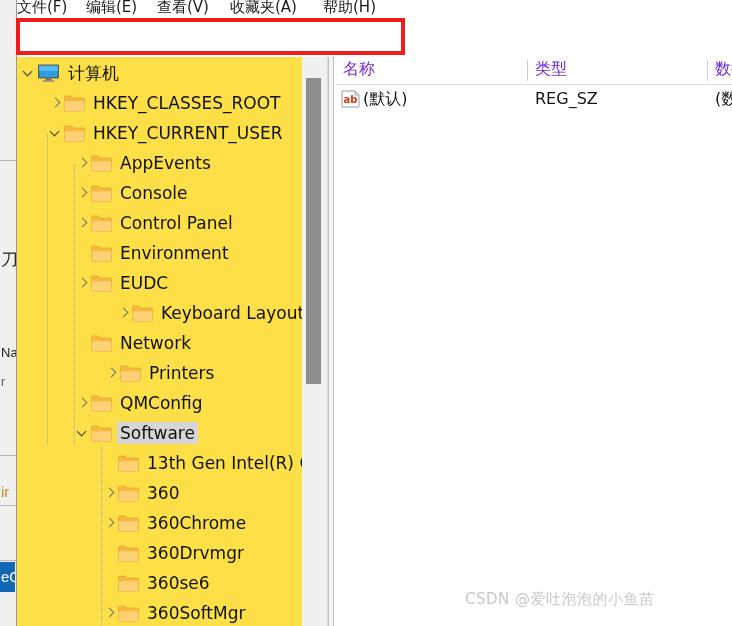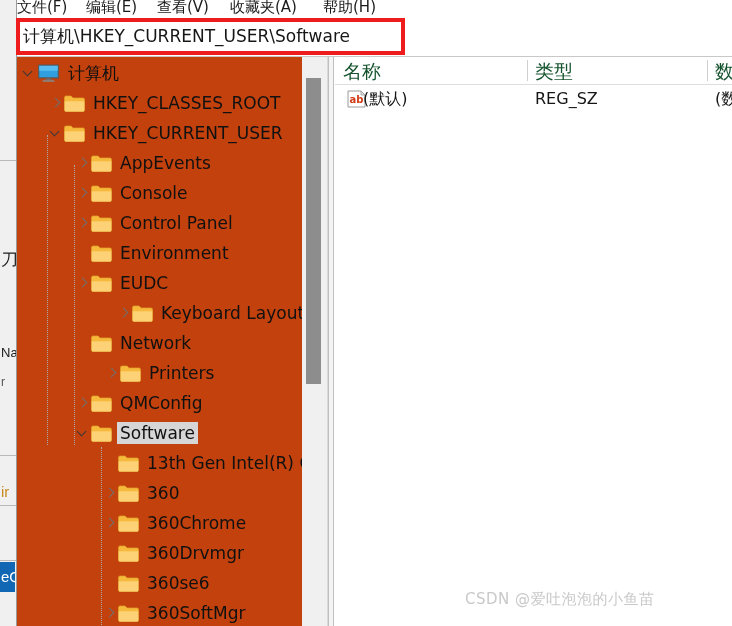--- a/index.html
+++ b/index.html
@@ -112,21 +112,21 @@
     box-sizing: border-box;
     pointer-events: none;
     z-index: 40;
   }
 
   
   .tree-pane {
     position: absolute;
     left: 0; top: 57px;
     width: 310px; height: 569px;
-    background: #c2410c;
+    background: #fde047;
     overflow: hidden;
     border-right: 1px solid #d9d9d9;
   }
   .tree-scroll {
     position: absolute;
     left: 285px; top: 0;
     width: 25px; height: 569px;
     background: #f0f0f0;
   }
   .tree-thumb {
@@ -224,22 +224,22 @@
   .list-header {
     position: absolute;
     left: 0; top: 0;
     width: 397px; height: 27px;
     background: #ffffff;
     border-bottom: 1px solid #dedede;
   }
   .col {
     position: absolute;
     top: 2px;
-    font-size: 19px;
-    color: #14532d;
+    font-size: 16px;
+    color: #6d28d9;
     white-space: nowrap;
     font-family: "DejaVu Sans", "Liberation Sans", sans-serif;
   }
   .col-div {
     position: absolute;
     top: 3px;
     width: 1px; height: 21px;
     background: #d0d0d0;
   }
   .list-row {
@@ -251,21 +251,21 @@
   }
   .cell {
     position: absolute;
     font-size: 16px;
     color: #161616;
     white-space: nowrap;
     font-family: "DejaVu Sans", "Liberation Sans", sans-serif;
   }
   .ab-icon {
     position: absolute;
-    left: 12px; top: 4px;
+    left: 6px; top: 4px;
     width: 19px; height: 36px;
   }
 
   
   .watermark {
     position: absolute;
     left: 465px; top: 590px;
     font-size: 15px;
     color: #c9c9c9;
     white-space: nowrap;
@@ -294,23 +294,20 @@
   <div class="regwin">
 
     <div class="menubar">
       <div class="menu-item" style="left:0px">文件(F)</div>
       <div class="menu-item" style="left:69px">编辑(E)</div>
       <div class="menu-item" style="left:140px">查看(V)</div>
       <div class="menu-item" style="left:213px">收藏夹(A)</div>
       <div class="menu-item" style="left:306px">帮助(H)</div>
     </div>
 
-    <div class="addrbar">
-      <div class="addr-text">计算机\HKEY_CURRENT_USER\Software</div>
-    </div>
 
     <div class="red-box"></div>
 
     <div class="tree-pane">
 
       <div class="dotline" style="left:30px;  top:78px;  height:310px;"></div>
       <div class="dotline" style="left:57px;  top:108px; height:280px;"></div>
       <div class="dotline" style="left:84px;  top:390px; height:232px;"></div>
 
       <div id="tree-rows">

